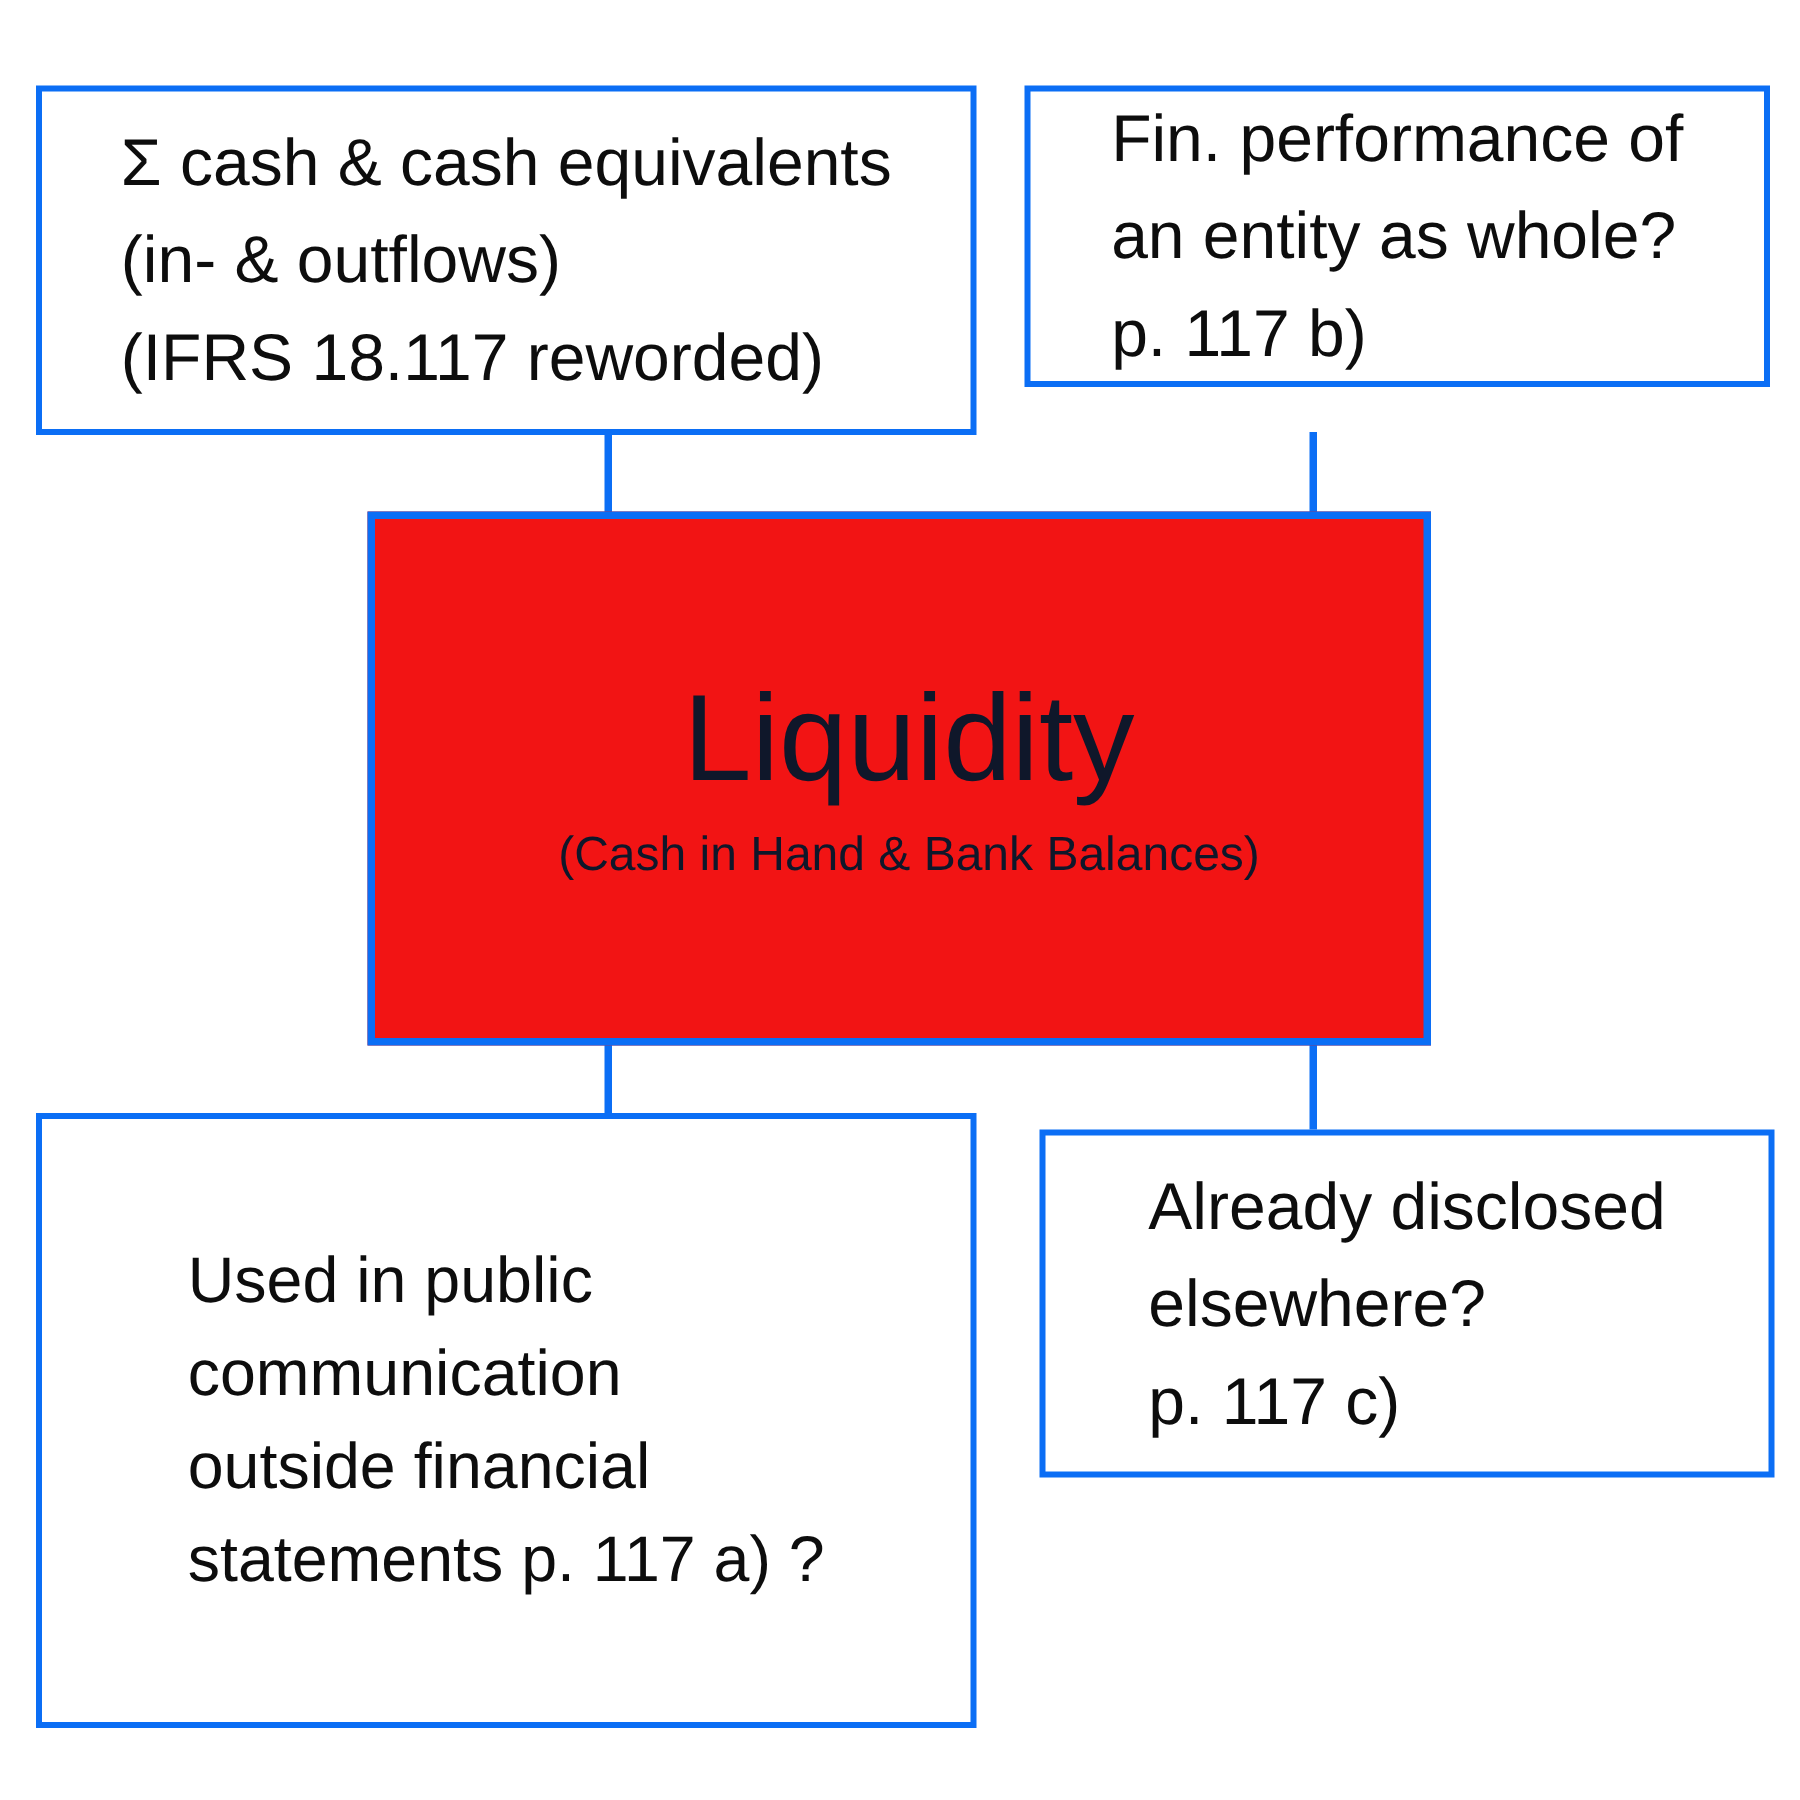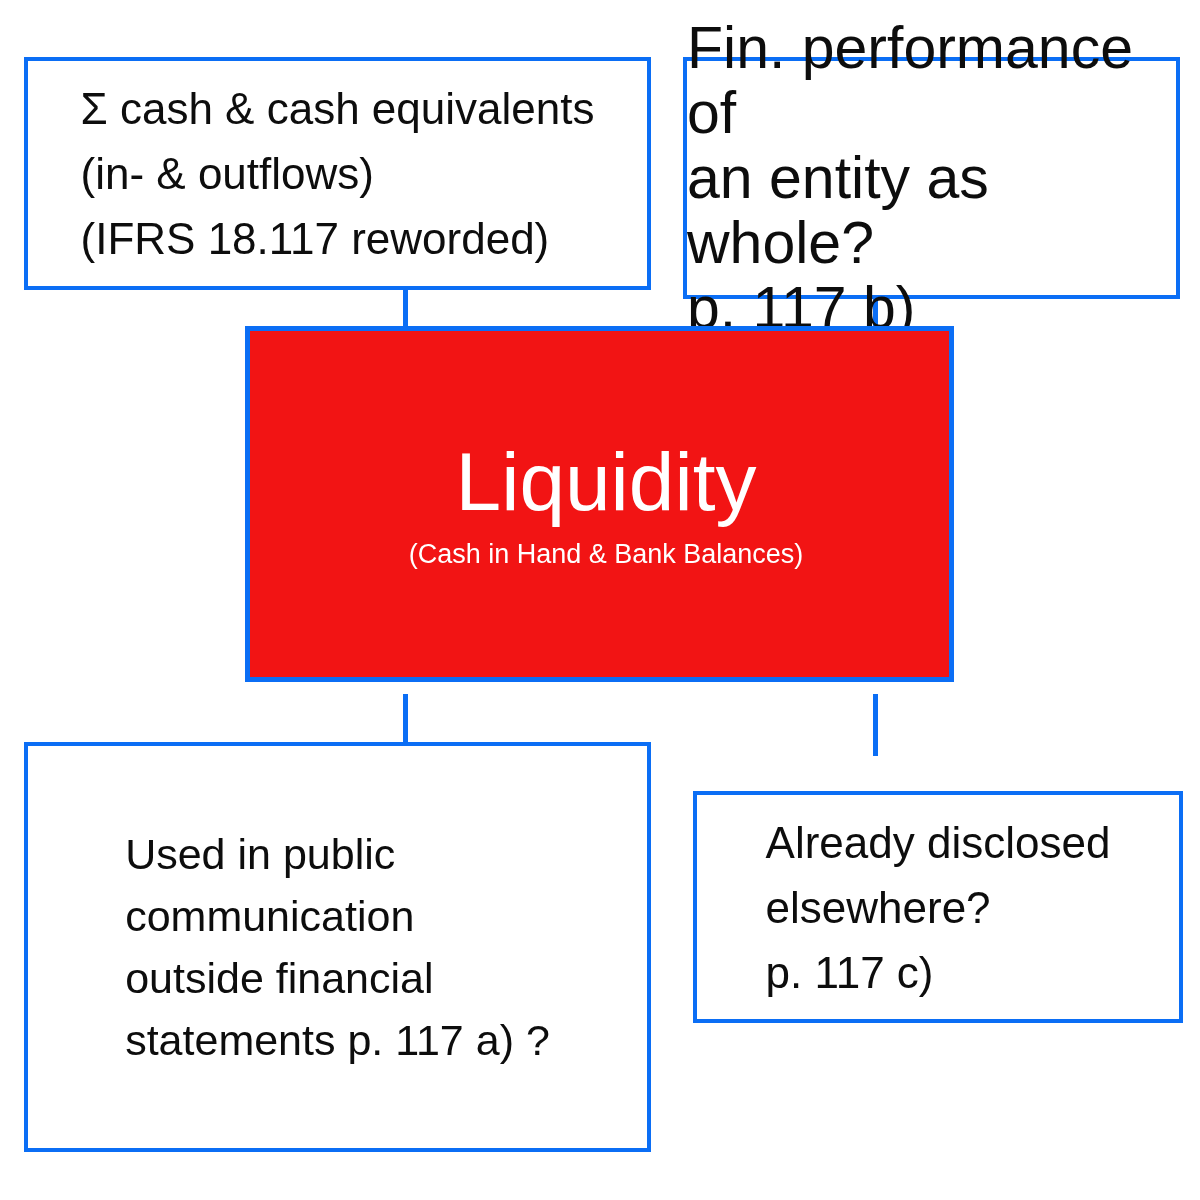--- a/index.html
+++ b/index.html
@@ -23,33 +23,33 @@
     display:flex;
     flex-direction:column;
     align-items:center;
     justify-content:center;
     text-align:left;
     color:var(--ink);
     z-index:2;
   }
   .box-text{white-space:pre-line;}
   .tl{left:24px;top:57px;width:627px;height:233px;font-size:44px;line-height:65px;}
-  .tr{left:683px;top:57px;width:497px;height:242px;font-size:59px;line-height:65px;}
+  .tr{left:683px;top:57px;width:497px;height:201px;font-size:44px;line-height:65px;}
   .bl{left:24px;top:742px;width:627px;height:410px;font-size:43px;line-height:62px;}
   .bl .subtext{font-size:27px;line-height:39px;margin-top:10px;white-space:pre-line;}
-  .br{left:693px;top:791px;width:490px;height:232px;font-size:44px;line-height:65px;}
+  .br{left:693px;top:753px;width:490px;height:232px;font-size:44px;line-height:65px;}
   .center-box{
-    left:245px;top:326px;width:709px;height:356px;
+    left:245px;top:341px;width:709px;height:356px;
     background:var(--red);
     border:5px solid var(--blue);
-    color:#ffffff;
+    color:#0f172a;
     padding-left:13px;
   }
   .center-box .title{font-size:82px;line-height:1.12;font-weight:400;}
-  .center-box .subtitle{font-size:27px;line-height:1.3;margin-top:10px;}
+  .center-box .subtitle{font-size:32px;line-height:1.3;margin-top:10px;}
   .connector{
     position:absolute;
     width:5px;
     background:var(--blue);
     z-index:1;
   }
   .c1{left:403px;top:288px;height:56px;}
   .c2{left:873px;top:288px;height:56px;}
   .c3{left:403px;top:694px;height:52px;}
   .c4{left:873px;top:694px;height:62px;}

